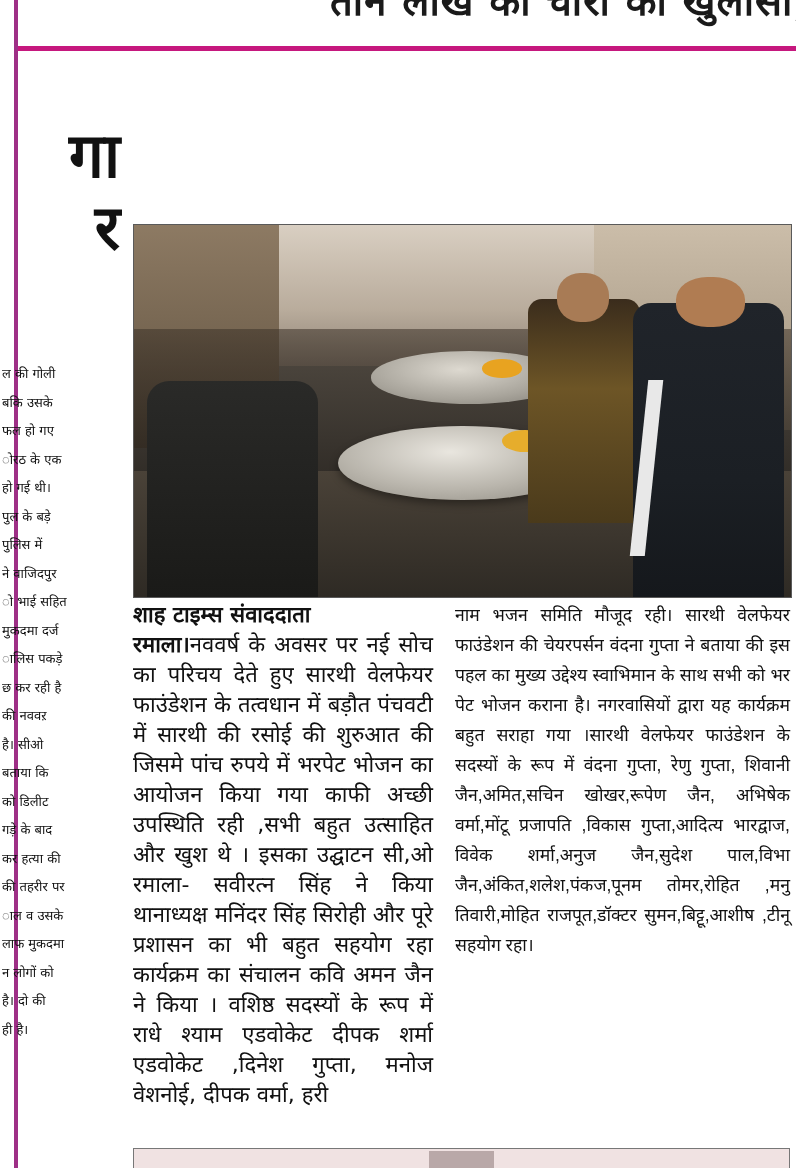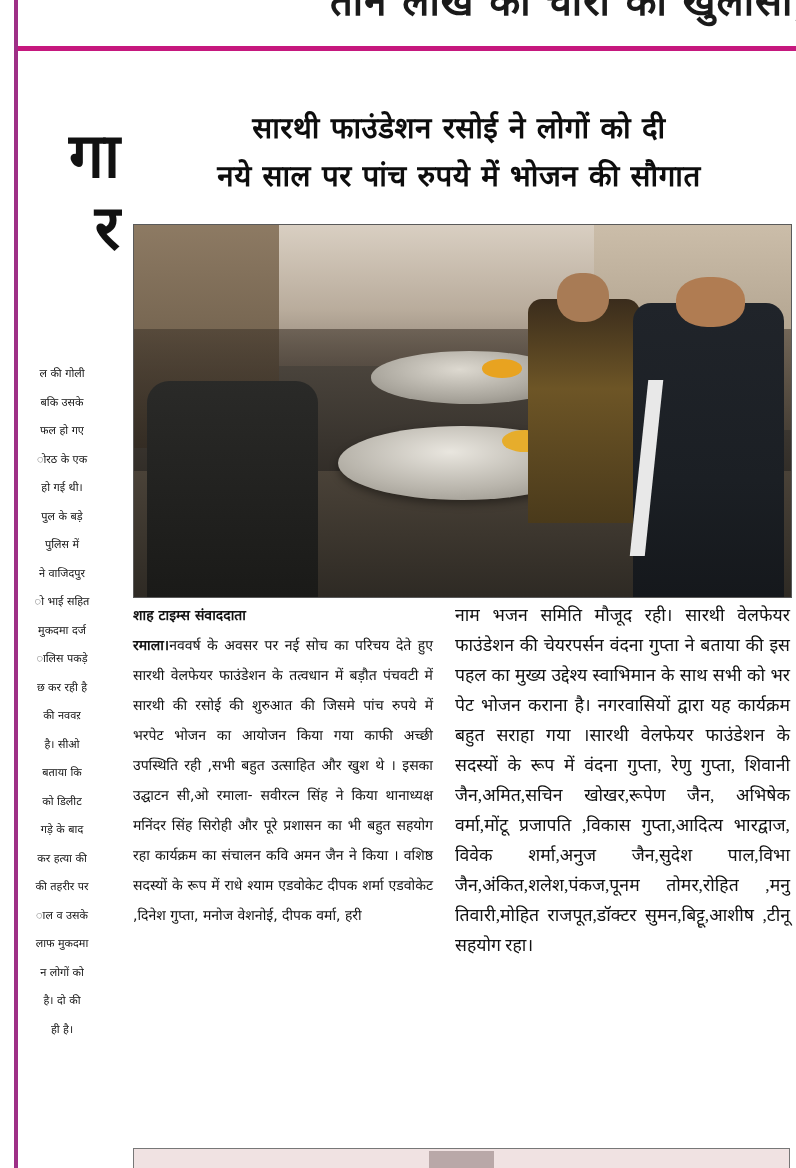--- a/index.html
+++ b/index.html
@@ -78,24 +78,24 @@
     color: #111;
     text-align: right;
     white-space: nowrap;
   }
   .left-col .body-frag {
     position: absolute;
     right: 2px;
     top: 240px;
     width: 120px;
     font-family: "DejaVu Sans", sans-serif;
-    font-size: 11px;
+    font-size: 13px;
     line-height: 28.5px;
     color: #111;
-    text-align: center;
+    text-align: left;
     white-space: nowrap;
   }
   .left-col .body-frag div { white-space: nowrap; }
 
   
   .headline {
     position: absolute;
     left: 134px;
     top: 104px;
     width: 650px;
@@ -188,36 +188,36 @@
     background: linear-gradient(180deg,#2a2a28,#1a1a18);
     border-radius: 22px 22px 0 0;
   }
 
   .col-left-text {
     position: absolute;
     left: 133px;
     top: 600px;
     width: 300px;
     font-family: "DejaVu Sans", sans-serif;
-    font-size: 14px;
+    font-size: 22px;
     line-height: 30px;
     color: #111;
     text-align: justify;
     text-justify: inter-word;
   }
   .col-left-text .lead {
     font-weight: bold;
   }
 
   .col-right-text {
     position: absolute;
     left: 455px;
     top: 600px;
     width: 335px;
-    font-family: Liberation Serif, serif;
+    font-family: Liberation Sans, sans-serif;
     font-size: 17.6px;
     line-height: 30px;
     color: #111;
     text-align: justify;
     text-justify: inter-word;
   }
 
   
   .bottom-box {
     position: absolute;
@@ -276,24 +276,20 @@
       <div>कर हत्या की</div>
       <div>की तहरीर पर</div>
       <div>ाल व उसके</div>
       <div>लाफ मुकदमा</div>
       <div>न लोगों को</div>
       <div>है। दो की</div>
       <div>ही है।</div>
     </div>
   </div>
 
-  <div class="headline">
-    <div>सारथी फाउंडेशन रसोई ने लोगों को  दी</div>
-    <div>नये साल पर पांच रुपये में भोजन की सौगात</div>
-  </div>
 
   <div class="photo">
     <div class="sky"></div>
     <div class="wall-left"></div>
     <div class="wall-right"></div>
     <div class="crowd"></div>
     <div class="ground"></div>
     <div class="thali2"></div>
     <div class="thali"></div>
     <div class="food1"></div>

